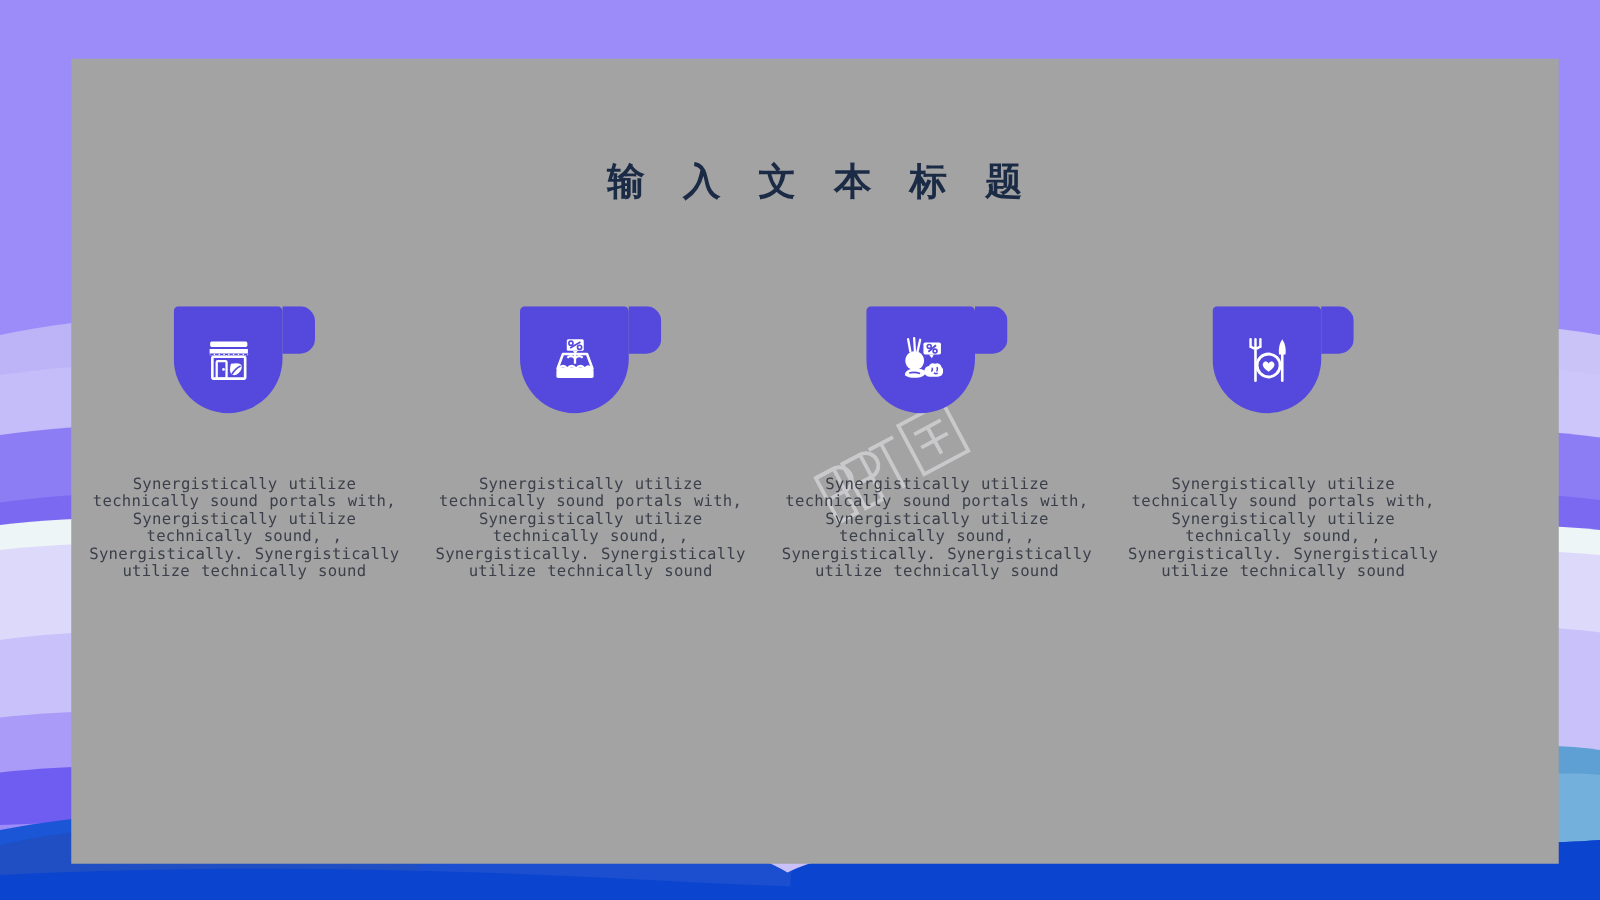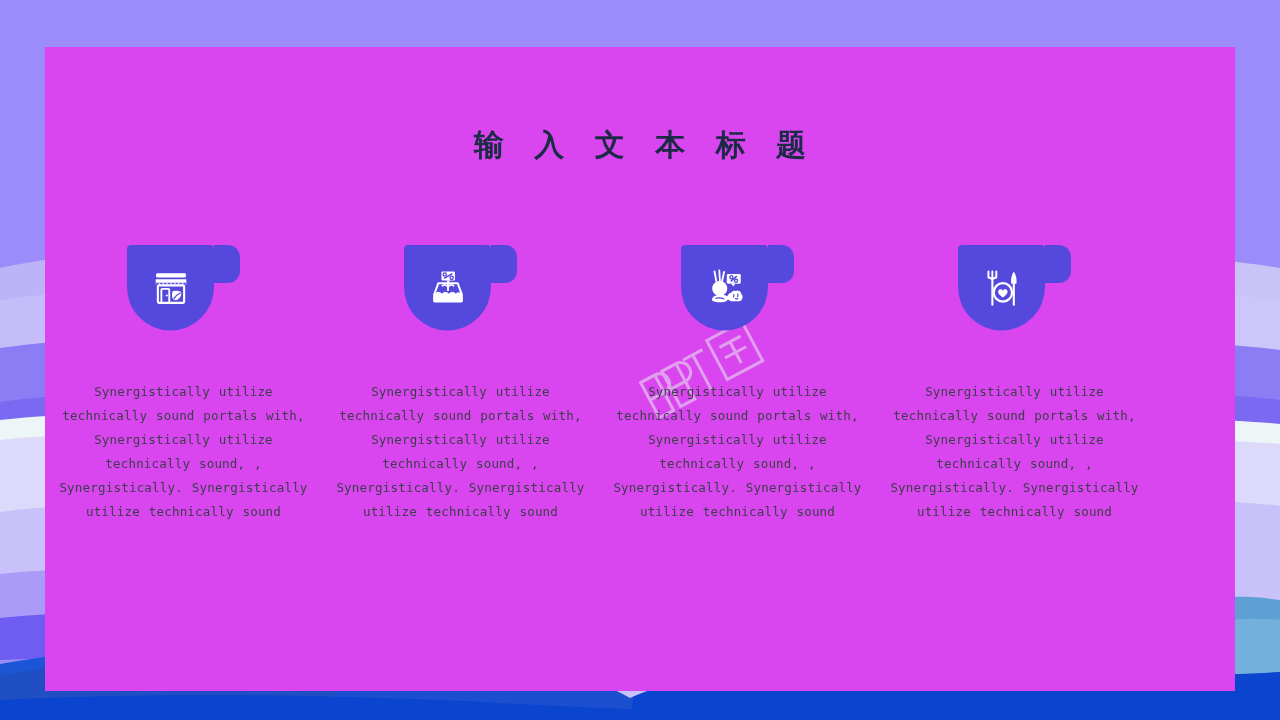--- a/index.html
+++ b/index.html
@@ -13,23 +13,23 @@
     width:1280px; height:720px;
     background:#9b8cf9;
     overflow:hidden;
   }
   .bg-layer { position:absolute; inset:0; }
   .bg-layer svg { display:block; width:1280px; height:720px; }
 
   
   #card {
     position:absolute;
-    left:45px; top:47px;
+    left:57px; top:47px;
     width:1190px; height:644px;
-    background:#d946ef;
+    background:#a3a3a3;
     z-index:5;
   }
 
   
   #watermark {
     position:absolute;
     left:570px; top:255px;
     width:170px; height:150px;
     z-index:6;
     pointer-events:none;
@@ -80,21 +80,21 @@
     justify-content:center;
   }
   .badge .glyph svg { width:42px; height:42px; }
 
   .col-text {
     margin-top:49px;
     width:250px;
     text-align:center;
     font-family:"DejaVu Sans Mono", monospace;
     font-size:12.5px;
-    line-height:24px;
+    line-height:14px;
     color:#3b3f4a;
     letter-spacing:.2px;
     word-spacing:1px;
   }
 </style>
 </head>
 <body>
 
 <div id="stage">
 

